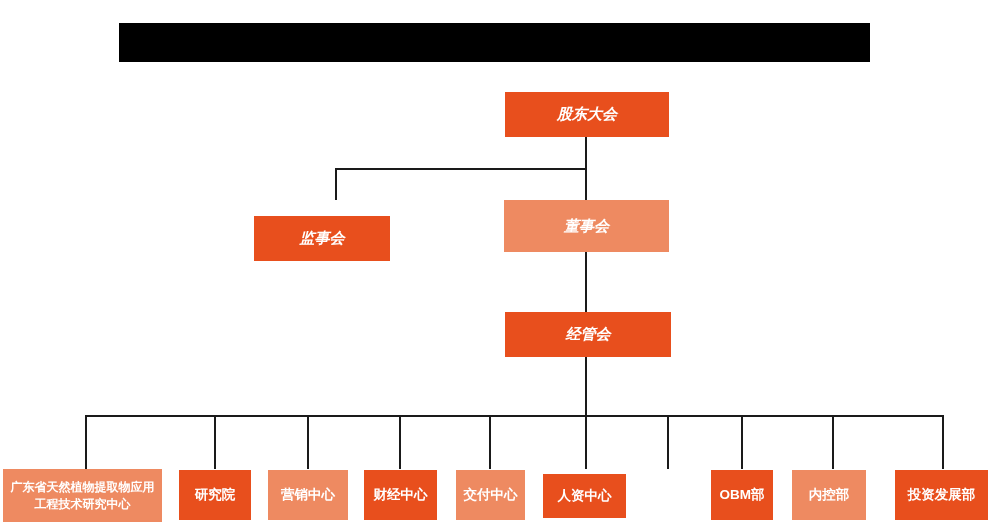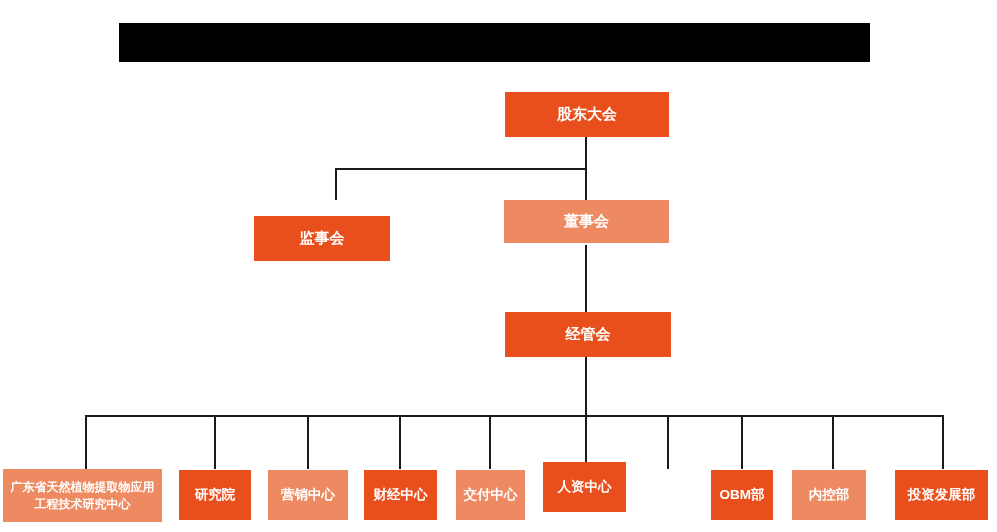--- a/index.html
+++ b/index.html
@@ -30,21 +30,21 @@
     justify-content: center;
     text-align: center;
     color: var(--c-text, #ffffff);
     font-weight: bold;
     line-height: 1.35;
     box-sizing: border-box;
     padding: 2px 4px;
   }
   .node.dark  { background: var(--c-primary, #e84f1d); }
   .node.light { background: var(--c-secondary, #ee8a61); }
-  .lvl1 { font-size: 15px; }
+  .lvl1 { font-size: 15px; font-style: italic; }
   .dept { font-size: 13.5px; }
   .dept-long { font-size: 12px; }
 </style>
 </head>
 <body>
 
 <div class="stage">
 
   <div class="redaction" style="left:119px;top:23px;width:751px;height:39px"></div>
 
@@ -62,27 +62,27 @@
   <div class="line" style="left:489px;top:416px;width:2px;height:53px"></div>
   <div class="line" style="left:585px;top:416px;width:2px;height:53px"></div>
   <div class="line" style="left:667px;top:416px;width:2px;height:53px"></div>
   <div class="line" style="left:741px;top:416px;width:2px;height:53px"></div>
   <div class="line" style="left:832px;top:416px;width:2px;height:53px"></div>
   <div class="line" style="left:942px;top:416px;width:2px;height:53px"></div>
 
   <div class="node dark lvl1" style="left:505px;top:92px;width:164px;height:45px">股东大会</div>
 
   <div class="node dark lvl1" style="left:254px;top:216px;width:136px;height:45px">监事会</div>
-  <div class="node light lvl1" style="left:504px;top:200px;width:165px;height:43px">董事会</div>
+  <div class="node light lvl1" style="left:504px;top:200px;width:165px;height:52px">董事会</div>
 
   <div class="node dark lvl1" style="left:505px;top:312px;width:166px;height:45px">经管会</div>
 
   <div class="node light dept dept-long" style="left:3px;top:469px;width:159px;height:53px">广东省天然植物提取物应用工程技术研究中心</div>
   <div class="node dark dept" style="left:179px;top:470px;width:72px;height:50px">研究院</div>
   <div class="node light dept" style="left:268px;top:470px;width:80px;height:50px">营销中心</div>
   <div class="node dark dept" style="left:364px;top:470px;width:73px;height:50px">财经中心</div>
   <div class="node light dept" style="left:456px;top:470px;width:69px;height:50px">交付中心</div>
-  <div class="node dark dept" style="left:543px;top:462px;width:83px;height:50px">人资中心</div>
+  <div class="node dark dept" style="left:543px;top:474px;width:83px;height:44px">人资中心</div>
   <div class="node dark dept" style="left:711px;top:470px;width:62px;height:50px">OBM部</div>
   <div class="node light dept" style="left:792px;top:470px;width:74px;height:50px">内控部</div>
   <div class="node dark dept" style="left:895px;top:470px;width:93px;height:50px">投资发展部</div>
 
 </div>
 
 </body></html>

